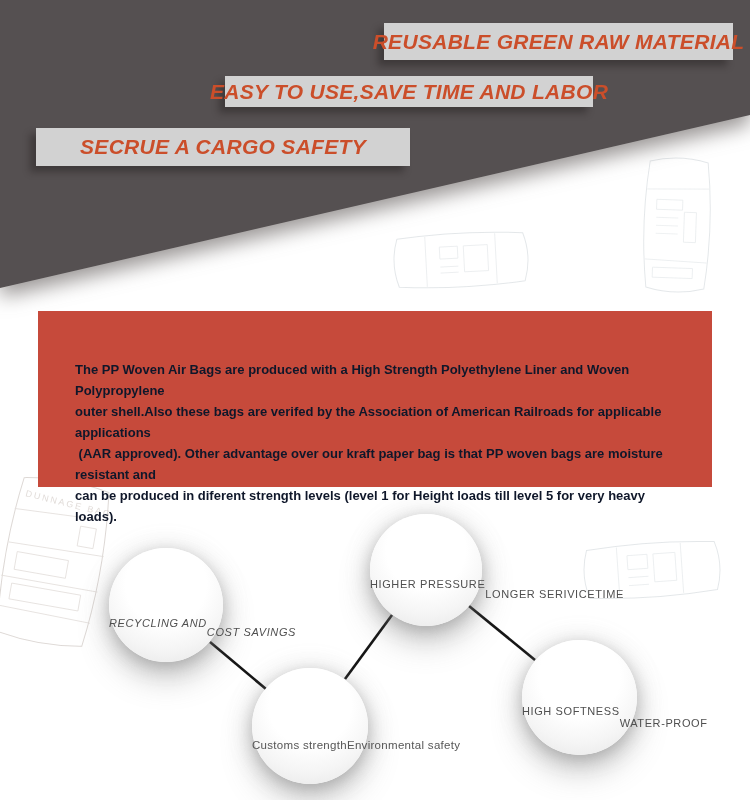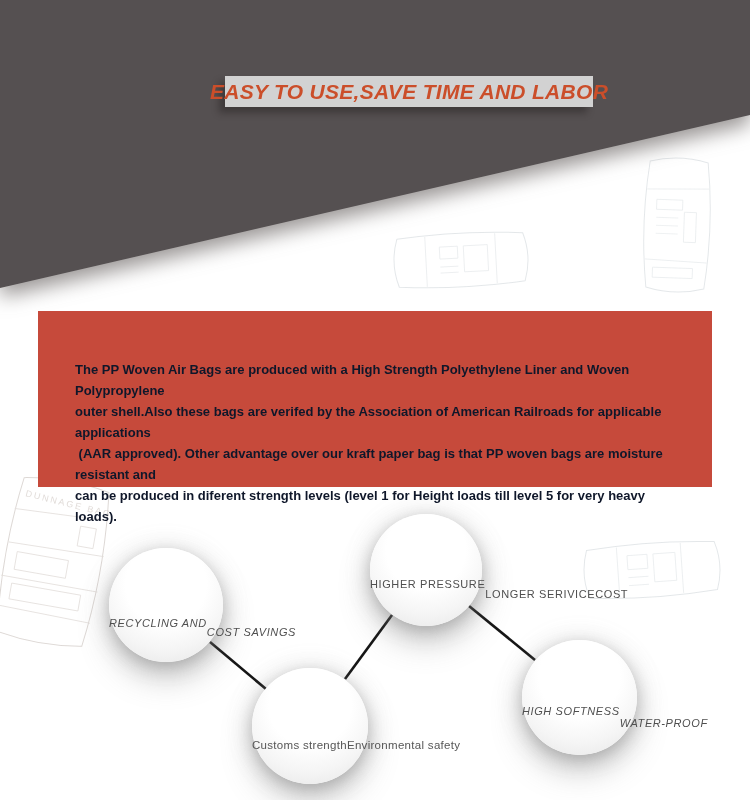--- a/index.html
+++ b/index.html
@@ -45,21 +45,21 @@
           box-shadow:0 16px 30px rgba(110,110,110,0.38),0 4px 14px rgba(120,120,120,0.28),0 0 26px rgba(150,150,150,0.22);
           display:flex;flex-direction:row;align-items:center;box-sizing:border-box;}
   .circle .ln{color:#4f4f4f;font-size:11px;line-height:13px;letter-spacing:0.6px;white-space:nowrap;}
   #circle-recycling{left:109px;top:548px;width:114px;height:114px;padding-top:36px;font-style:italic;}
   #circle-recycling .ln+.ln{margin-top:18px;}
   #circle-pressure{left:370px;top:514px;width:112px;height:112px;padding-top:29px;}
   #circle-pressure .ln+.ln{margin-top:20px;}
   #circle-customs{left:252px;top:668px;width:116px;height:116px;padding-top:38px;}
   #circle-customs .ln{font-size:11.5px;letter-spacing:0.3px;color:#565656;}
   #circle-customs .ln+.ln{}
-  #circle-softness{left:522px;top:640px;width:115px;height:115px;padding-top:27px;font-style:italic;}
+  #circle-softness{left:522px;top:640px;width:115px;height:115px;padding-top:27px;}
   #circle-softness .ln+.ln{margin-top:25px;}
 </style>
 </head>
 <body>
 
 <div id="stage">
 
   <div class="wm" id="wm-mid">
     <svg width="146" height="64" viewBox="0 0 146 64" fill="none">
       <path d="M10,8 Q73,2 136,8 Q144,32 136,56 Q73,62 10,56 Q2,32 10,8 Z" stroke="#b9c2c8" stroke-width="1"></path>
@@ -99,22 +99,28 @@
       <rect x="50" y="16" width="20" height="14" stroke="#c4ccd1" stroke-width="0.8"></rect>
       <rect x="76" y="16" width="22" height="28" stroke="#c4ccd1" stroke-width="0.8"></rect>
       <path d="M50,38 L70,38 M50,46 L70,46" stroke="#c4ccd1" stroke-width="0.8"></path>
     </svg>
   </div>
 
   <div class="wedge-wrap">
     <div class="wedge"></div>
   </div>
 
+  <div class="banner" id="banner-1">
+    <span>REUSABLE GREEN RAW MATERIAL</span>
+  </div>
   <div class="banner" id="banner-2">
     <span>EASY TO USE,SAVE TIME AND LABOR</span>
+  </div>
+  <div class="banner" id="banner-3">
+    <span>SECRUE A CARGO SAFETY</span>
   </div>
 
   <div id="feature-box">
     <p>The PP Woven Air Bags  are produced with a High Strength Polyethylene Liner and Woven Polypropylene
 outer shell.Also these bags are verifed by the Association of American Railroads for applicable applications
 &nbsp;(AAR approved). Other advantage over our kraft paper bag is that PP woven bags are moisture resistant and
 can be produced in diferent strength levels (level 1 for Height loads till level 5 for very heavy loads).</p>
   </div>
 
   <svg id="connectors" width="750" height="800" viewBox="0 0 750 800">
@@ -124,21 +130,21 @@
   </svg>
 
   <div class="circle" id="circle-recycling">
     <div class="ln">RECYCLING AND</div>
     <div class="ln">COST SAVINGS</div>
   </div>
 
   <div class="circle" id="circle-pressure">
     <div class="ln">HIGHER PRESSURE</div>
     <div class="ln">LONGER SERIVICE</div>
-    <div class="ln">COST</div>
+    <div class="ln">TIME</div>
   </div>
 
   <div class="circle" id="circle-customs">
     <div class="ln">Customs strength</div>
     <div class="ln">Environmental safety</div>
   </div>
 
   <div class="circle" id="circle-softness">
     <div class="ln">HIGH SOFTNESS</div>
     <div class="ln">WATER-PROOF</div>

